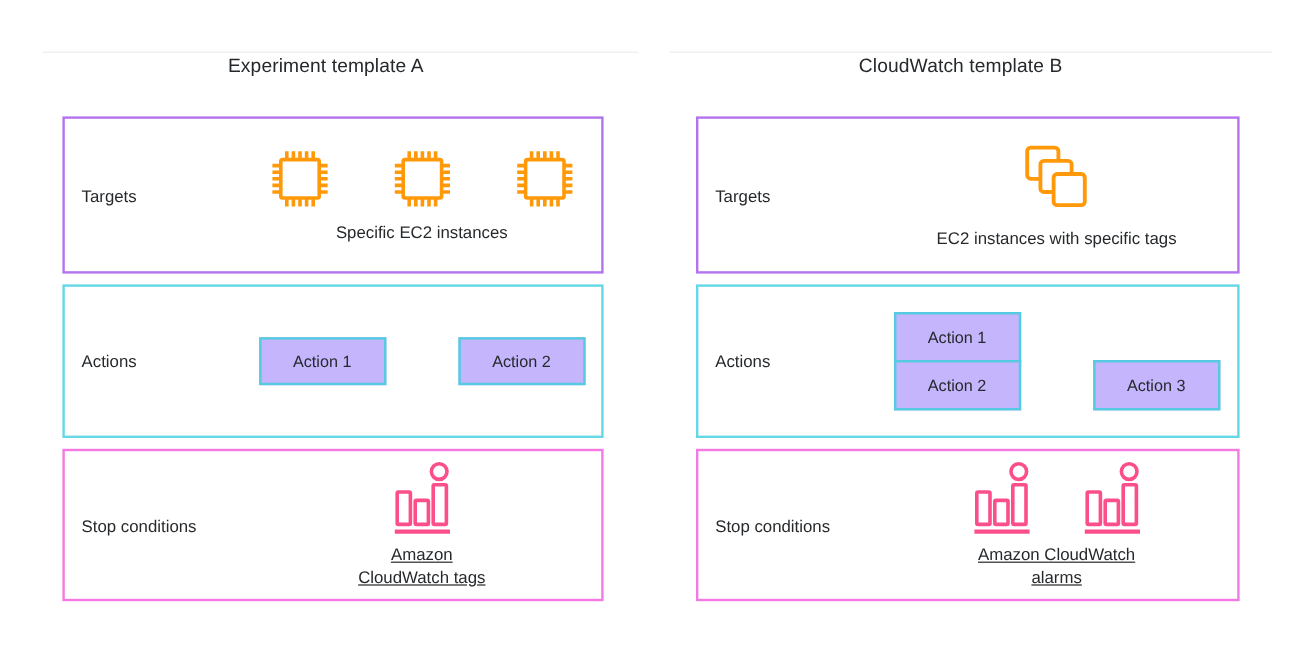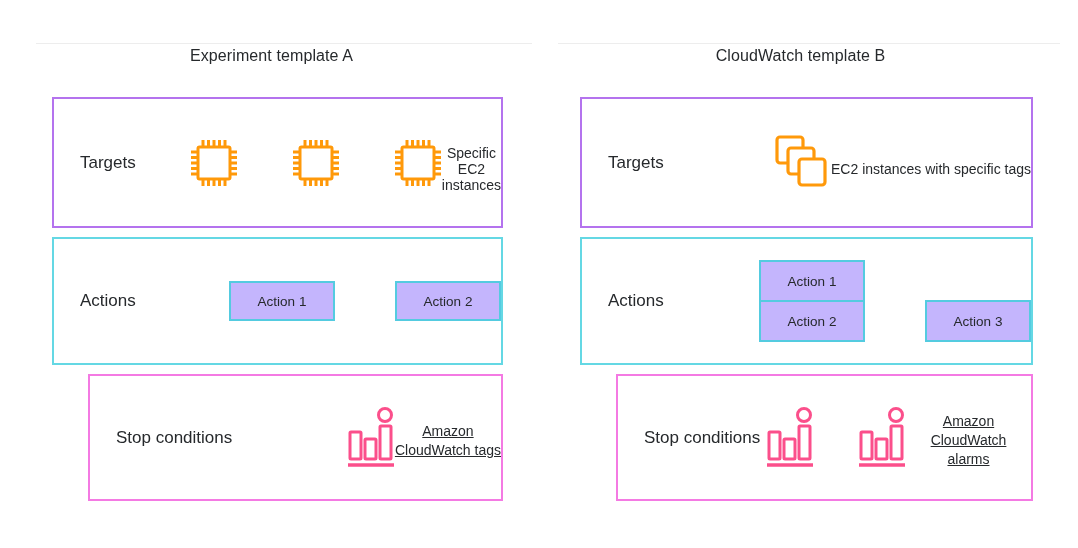--- a/index.html
+++ b/index.html
@@ -22,30 +22,30 @@
 
   .title {
     position: absolute; top: 47px; left: 0; right: 12px;
     text-align: center; font-size: 16px; font-weight: 400;
     letter-spacing: 0.1px;
   }
 
   .box { position: absolute; left: 0; right: 0; display: flex; background: #fff; }
   .box-targets { top: 97px;  height: 131px; border: 2px solid var(--targets-border, #b473ee); }
   .box-actions { top: 237px; height: 128px; border: 2px solid var(--actions-border, #64d8e4); }
-  .box-stop    { top: 374px; height: 127px; border: 2px solid var(--stop-border, #f47ae3); margin-left: 36px; }
+  .box-stop    { top: 374px; height: 127px; border: 2px solid var(--stop-border, #f47ae3); }
 
   .box-label {
-    width: 148px; padding-left: 26px;
+    width: 148px; padding-left: 14px;
     display: flex; align-items: center;
-    font-size: 17px; white-space: nowrap;
+    font-size: 14px; white-space: nowrap;
   }
   .box-content {
-    flex: 1; display: flex; flex-direction: row;
-    align-items: center; justify-content: flex-end;
+    flex: 1; display: flex; flex-direction: column;
+    align-items: center; justify-content: center;
   }
   .icon-row { display: flex; align-items: flex-end; }
   .icon-row.chips { gap: 54px; }
   .icon-row.alarms { gap: 44px; }
   .caption { font-size: 14px; margin-top: 12px; text-align: center; }
   .stop-caption { font-size: 14px; line-height: 19px; margin-top: 6px; text-align: center; text-decoration: underline; }
 
   .action-row { display: flex; align-items: flex-end; gap: 60px; }
   .action-chip {
     width: 106px; height: 40px; background: #c4b5fd;

